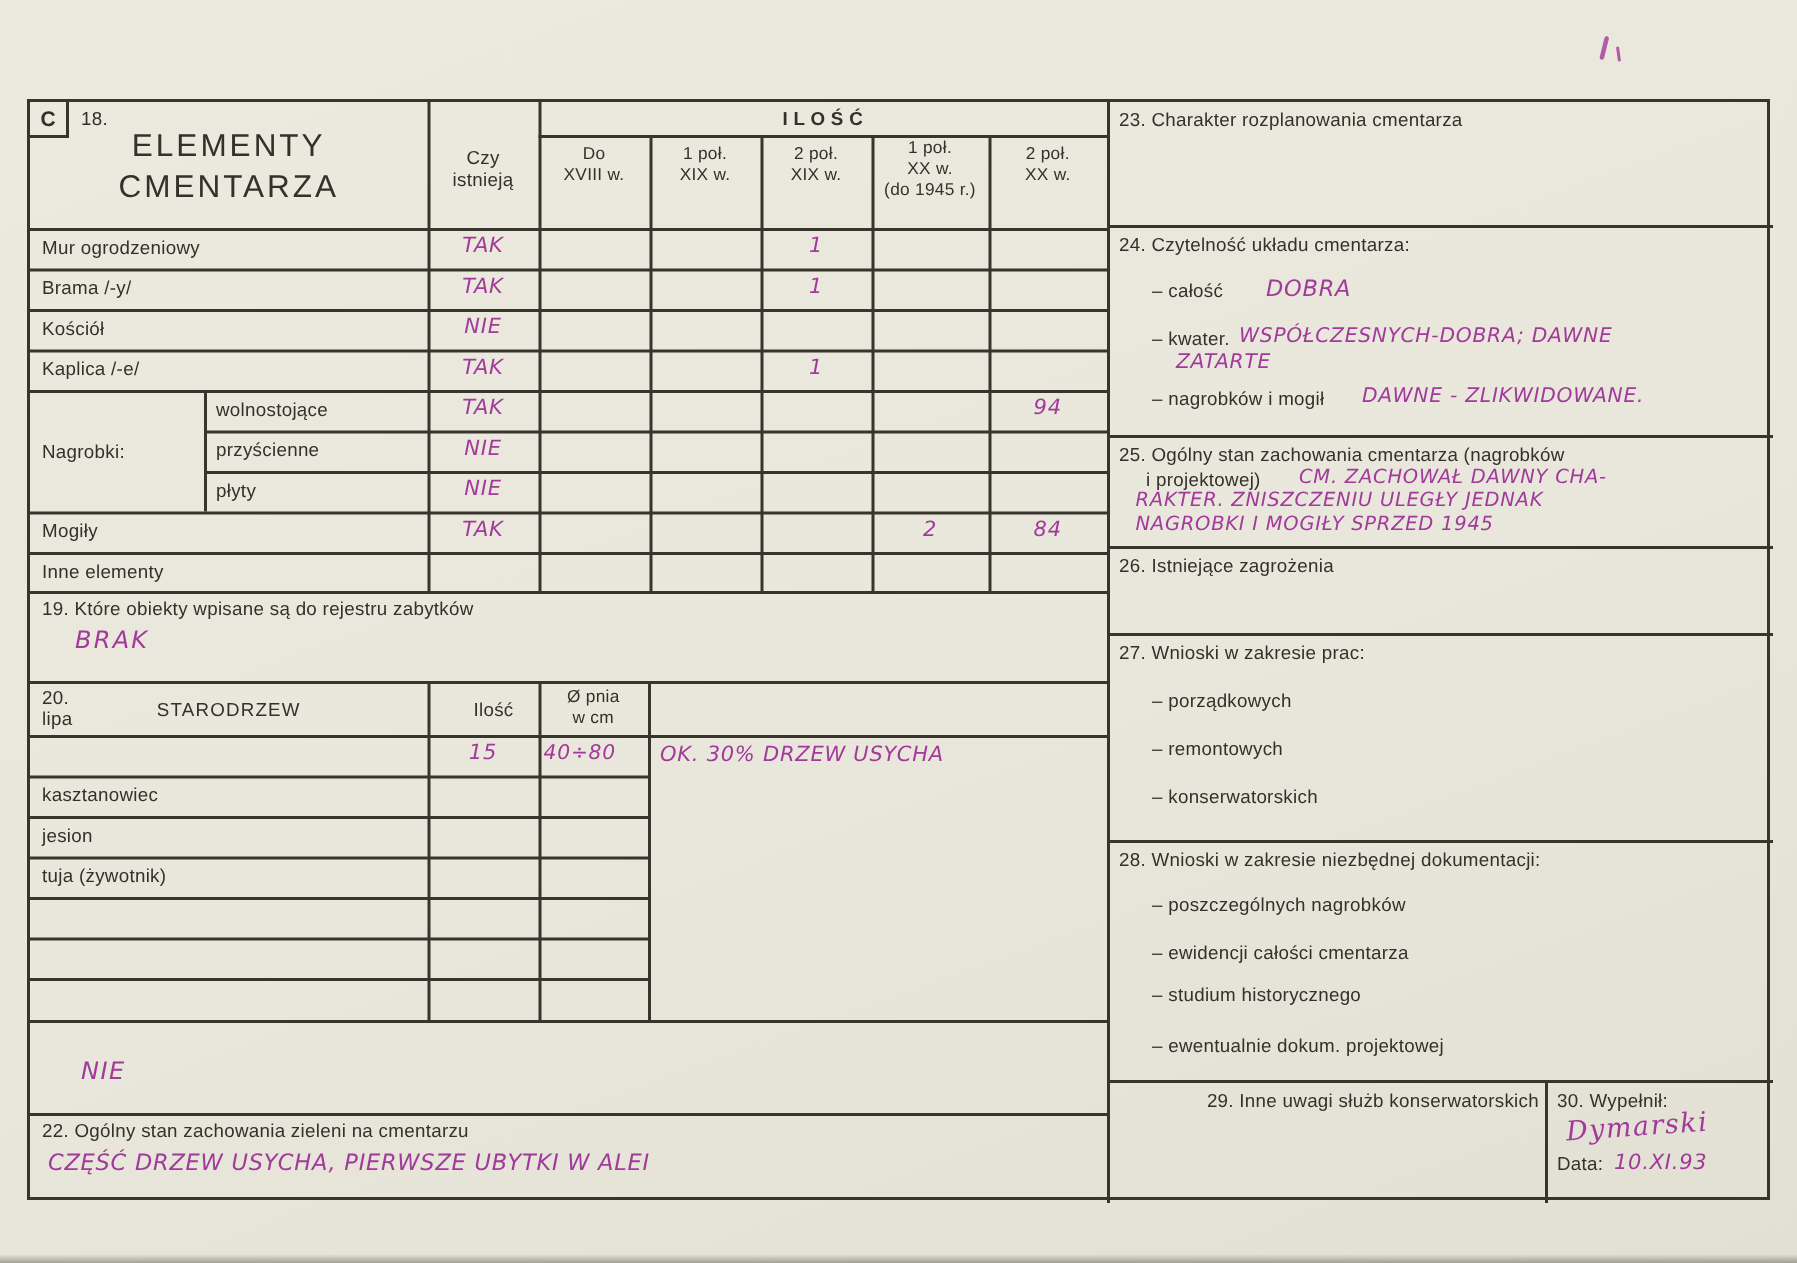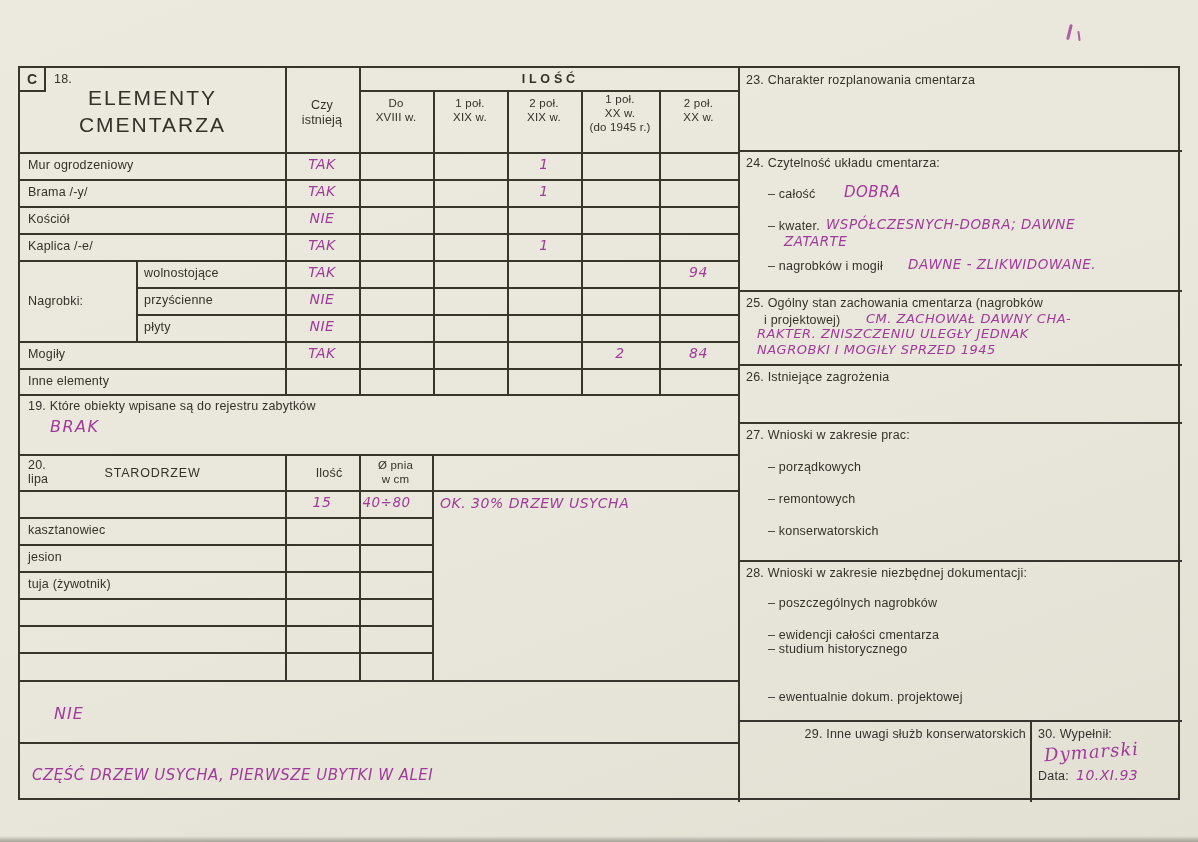--- a/index.html
+++ b/index.html
@@ -149,20 +149,21 @@
     <div class="hw ctr" style="left:265px;top:426px;width:74px">15</div>
     <div class="hw ctr" style="left:339px;top:426px;width:55px;font-size:13.5px">40÷80</div>
     <div class="hw" style="left:420px;top:427px">OK. 30% DRZEW USYCHA</div>
 
     <div class="pt" style="left:8px;top:455px">kasztanowiec</div>
     <div class="pt" style="left:8px;top:482px">jesion</div>
     <div class="pt" style="left:8px;top:509px">tuja (żywotnik)</div>
 
     <div class="hw" style="left:34px;top:637px;font-size:16px;letter-spacing:1px">NIE</div>
 
+    <div class="pt" style="left:8px;top:679px">22. Ogólny stan zachowania zieleni na cmentarzu</div>
     <div class="hw" style="left:12px;top:699px;font-size:15px">CZĘŚĆ DRZEW USYCHA, PIERWSZE UBYTKI W ALEI</div>
 
     <div class="pt" style="left:726px;top:5px">23. Charakter rozplanowania cmentarza</div>
 
     <div class="pt" style="left:726px;top:88px">24. Czytelność układu cmentarza:</div>
     <div class="pt" style="left:748px;top:119px">– całość</div>
     <div class="hw" style="left:824px;top:116px;font-size:15px">DOBRA</div>
     <div class="pt" style="left:748px;top:151px">– kwater.</div>
     <div class="hw" style="left:806px;top:148px;font-size:13.5px">WSPÓŁCZESNYCH-DOBRA; DAWNE</div>
     <div class="hw" style="left:764px;top:165px;font-size:13.5px">ZATARTE</div>
@@ -178,21 +179,21 @@
     <div class="pt" style="left:726px;top:302px">26. Istniejące zagrożenia</div>
 
     <div class="pt" style="left:726px;top:360px">27. Wnioski w zakresie prac:</div>
     <div class="pt" style="left:748px;top:392px">– porządkowych</div>
     <div class="pt" style="left:748px;top:424px">– remontowych</div>
     <div class="pt" style="left:748px;top:456px">– konserwatorskich</div>
 
     <div class="pt" style="left:726px;top:498px">28. Wnioski w zakresie niezbędnej dokumentacji:</div>
     <div class="pt" style="left:748px;top:528px">– poszczególnych nagrobków</div>
     <div class="pt" style="left:748px;top:560px">– ewidencji całości cmentarza</div>
-    <div class="pt" style="left:748px;top:574px">– studium historycznego</div>
+    <div class="pt" style="left:748px;top:588px">– studium historycznego</div>
     <div class="pt" style="left:748px;top:622px">– ewentualnie dokum. projektowej</div>
 
     <div class="pt" style="left:726px;top:659px;width:280px">29. Inne uwagi służb konserwatorskich</div>
     <div class="pt" style="left:1018px;top:659px">30. Wypełnił:</div>
     <div class="hw sig" style="left:1024px;top:675px">Dymarski</div>
     <div class="pt" style="left:1018px;top:701px">Data:</div>
     <div class="hw" style="left:1056px;top:699px">10.XI.93</div>
 
   </div>
 

